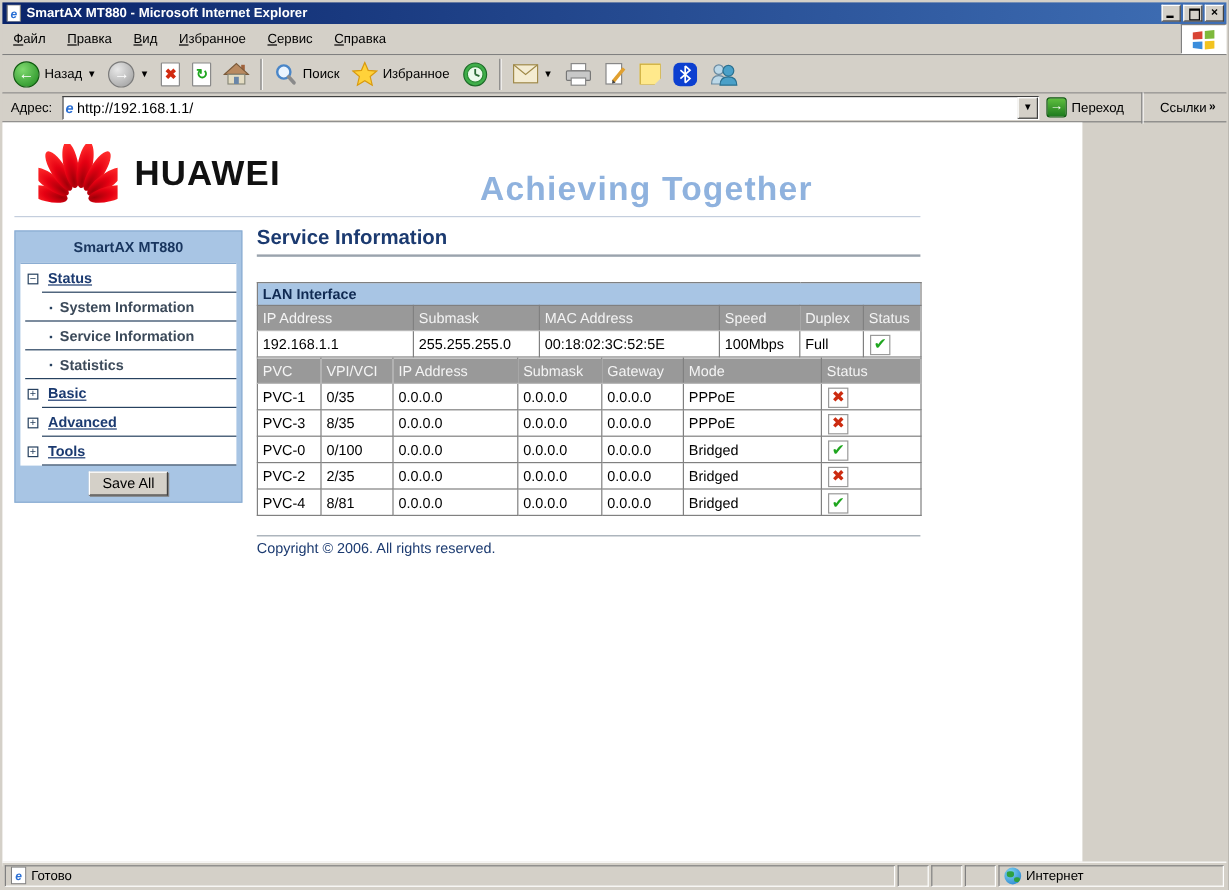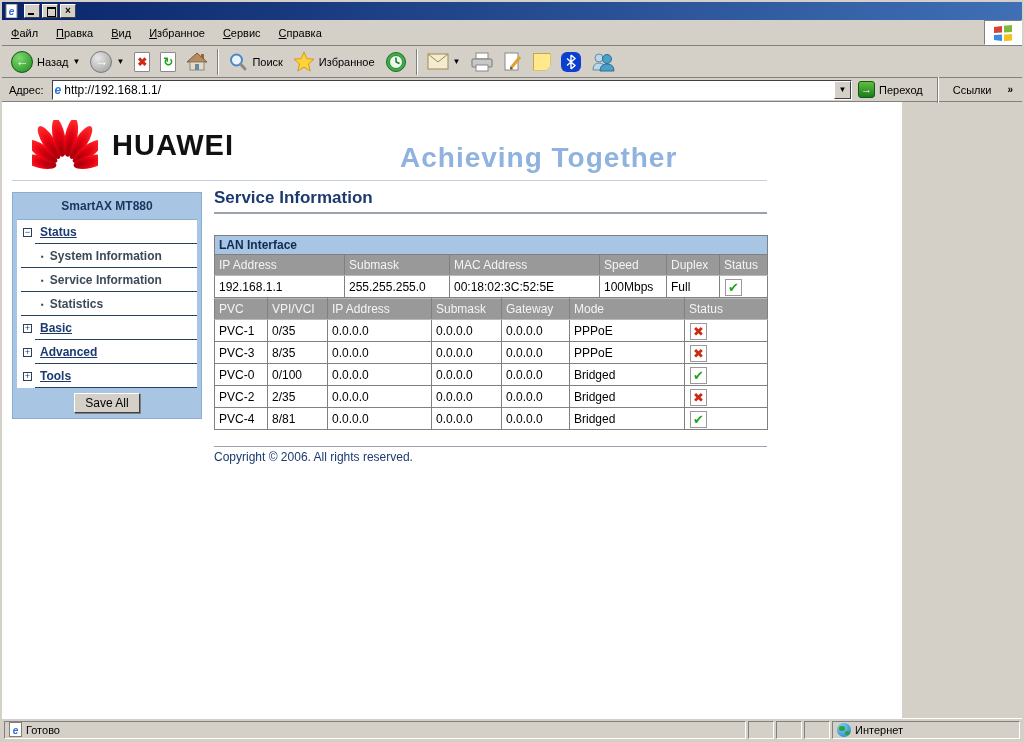--- a/index.html
+++ b/index.html
@@ -49,21 +49,21 @@
     border-bottom:1px solid #808080; display:flex; align-items:center; padding:0 3px; gap:4px; }
   .addrbar .lbl { font-size:11px; padding:0 4px; }
   .addrfield { flex:1; height:20px; background:#fff; border:1px solid; border-color:#404040 #fff #fff #404040;
     display:flex; align-items:center; font-size:12px; padding-left:2px; }
   .addrfield .url { flex:1; padding-left:3px; }
   .addrfield .dd { width:17px; height:18px; background:#d4d0c8; border:1px solid; border-color:#fff #404040 #404040 #fff;
     text-align:center; font-size:8px; line-height:16px; }
   .gobtn { display:flex; align-items:center; gap:4px; font-size:11px; padding:1px 6px 1px 2px; }
   .goicon { width:17px; height:17px; background:linear-gradient(#5fbf3f,#1d7a1d); border:1px solid #0f5a0f;
     border-radius:3px; color:#fff; font-weight:bold; font-size:11px; text-align:center; line-height:15px; }
-  .links { display:flex; align-items:center; font-size:11px; gap:16px; padding:0 6px; }
+  .links { display:flex; align-items:center; font-size:11px; gap:2px; padding:0 6px; }
   .chev { font-size:10px; font-weight:bold; }
 
   .ie-e { color:#2a6fd4; font-weight:bold; font-style:italic; font-size:12px; line-height:1; }
 
   
   .pagearea { position:absolute; left:0; top:100px; width:900px; height:620px; background:#fff; overflow:hidden; }
   .brand { position:absolute; left:30px; top:18px; display:flex; align-items:center; gap:14px; }
   .brand .brandname { font-size:29px; font-weight:bold; color:#111; letter-spacing:1px; }
   .slogan { position:absolute; left:398px; top:40px; font-size:28px; font-weight:bold; color:#8fb2de; letter-spacing:1px; }
   .hdr-rule { position:absolute; left:10px; top:78px; width:755px; border-top:1px solid #c4cedd; }
@@ -115,20 +115,21 @@
 </head>
 <body>
 
 <div class="window">
 
   <div class="titlebar">
     <svg class="appicon" viewBox="0 0 14 14">
       <rect x="1" y="0" width="11" height="14" fill="#fff" stroke="#808080"></rect>
       <text x="6.5" y="11" font-size="10" font-style="italic" font-weight="bold" fill="#2a6fd4" text-anchor="middle">e</text>
     </svg>
+    <span class="ttl">SmartAX MT880 - Microsoft Internet Explorer</span>
     <span class="winbtn min"></span>
     <span class="winbtn res"></span>
     <span class="winbtn cls">×</span>
   </div>
 
   <div class="menubar">
     <span class="mi">Файл</span>
     <span class="mi">Правка</span>
     <span class="mi">Вид</span>
     <span class="mi">Избранное</span>

